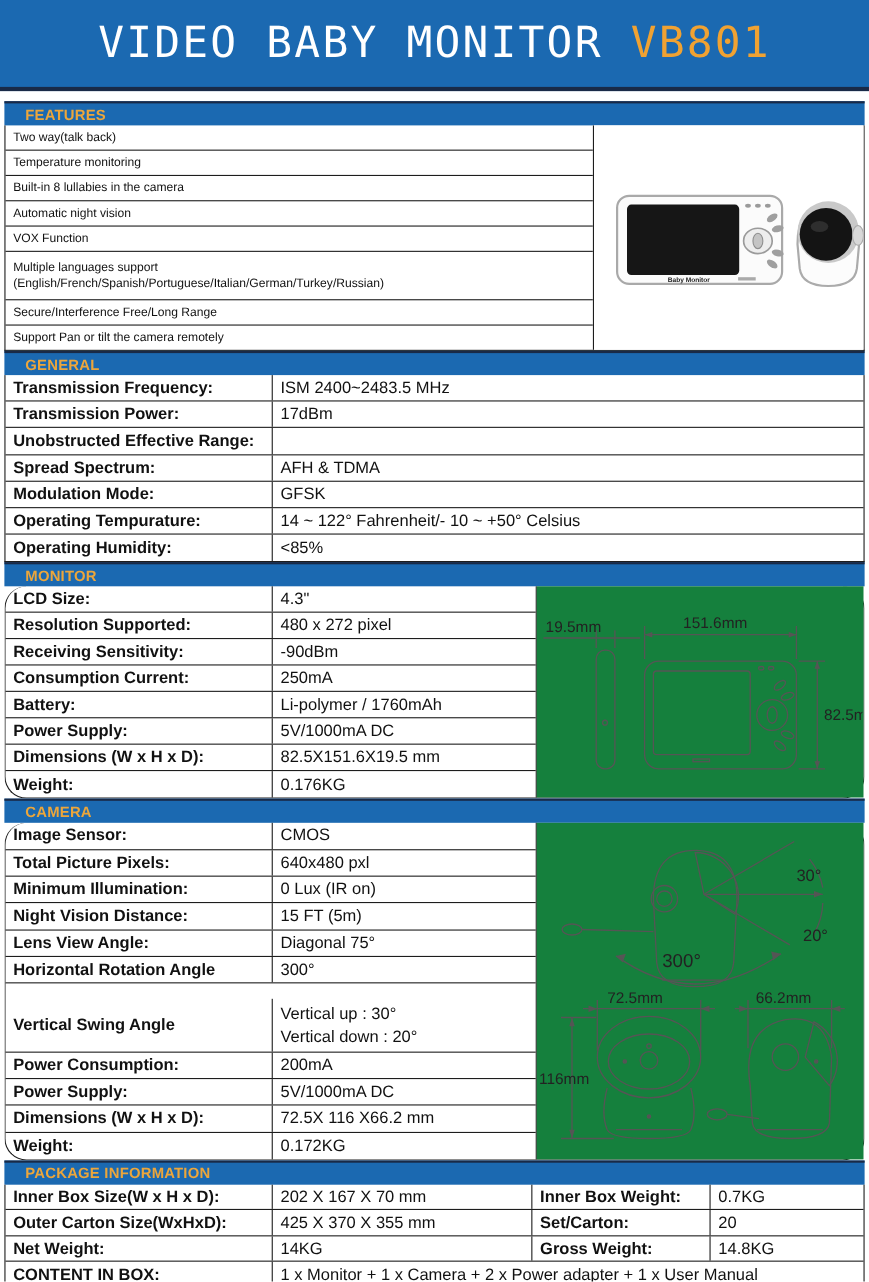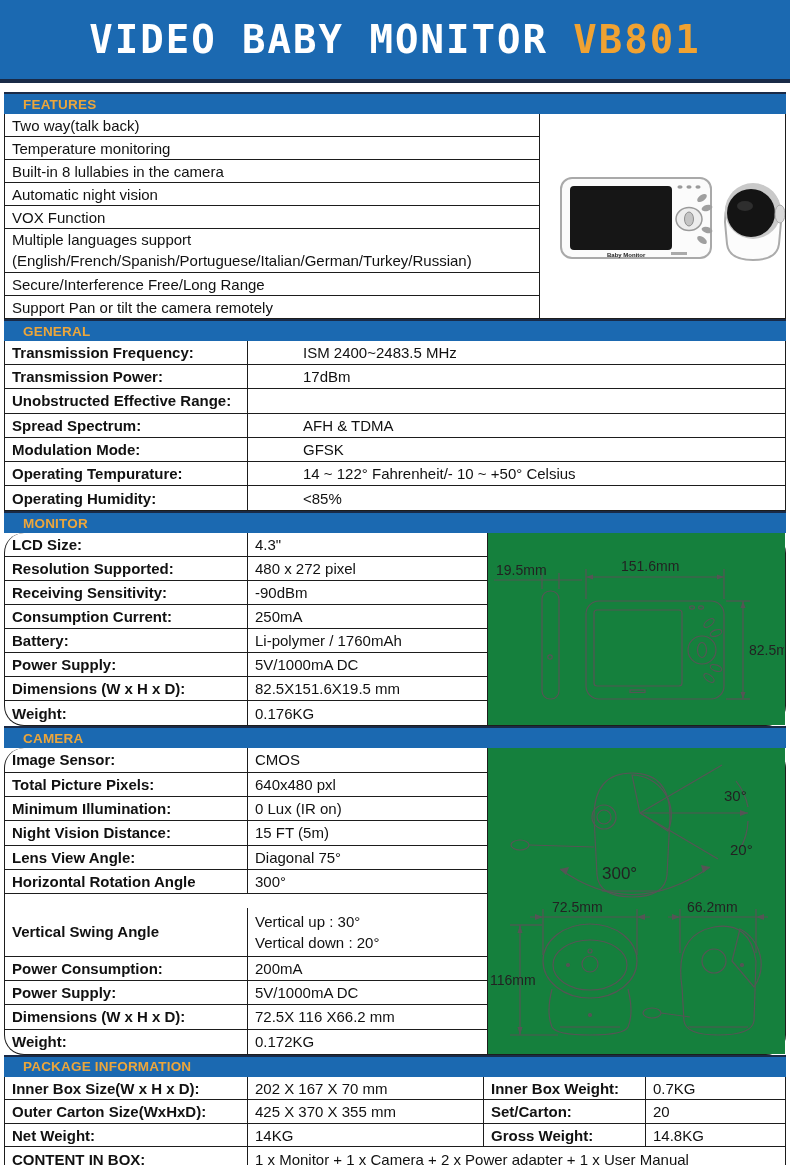--- a/index.html
+++ b/index.html
@@ -8,21 +8,21 @@
     width:790px; height:1165px; overflow:hidden;
     font-family:"Liberation Sans", sans-serif;
     color:#111;
   }
   .hdr {
     height:83px; background:#1b69b1; border-bottom:4px solid #192a47;
     display:flex; align-items:center; justify-content:center;
   }
   .hdr-title {
     font-family:"DejaVu Sans Mono", monospace;
-    font-weight:bold; font-size:39px; letter-spacing:2px; white-space:pre;
+    font-weight:normal; font-size:39px; letter-spacing:2px; white-space:pre;
   }
   .hdr-title .t-main { color:#ffffff; }
   .hdr-title .t-model { color:#f0a232; }
   .gap { height:9px; background:#ffffff; }
   .wrap { padding:0 4px; }
   .secbar {
     height:22px; background:#1b69b1; border-top:2px solid #192a47;
     display:flex; align-items:center; padding-left:19px;
   }
   .secbar span {
@@ -30,26 +30,26 @@
   }
   .tbl { border:1.5px solid #1d1d1d; border-top:none; }
   .row { display:flex; border-bottom:1.5px solid #1d1d1d; align-items:stretch; }
   .row:last-child { border-bottom:none; }
   .cell { display:flex; align-items:center; padding:0 7px; font-size:15px; overflow:hidden; }
   .lbl { font-weight:bold; width:243px; flex:0 0 243px; border-right:1.5px solid #1d1d1d; }
   .val { flex:1; }
   
   .feat-body { display:flex; }
   .feat-rows { flex:1; display:flex; flex-direction:column; }
-  .feat-row { height:21.8px; border-bottom:1.5px solid #1d1d1d; display:flex; align-items:center; padding:11px 7px; font-size:15px; }
+  .feat-row { height:21.8px; border-bottom:1.5px solid #1d1d1d; display:flex; align-items:center; padding:11px 7px; font-size:11px; }
   .feat-row.dbl { height:44px; flex-direction:column; align-items:flex-start; justify-content:center; line-height:1.35; }
   .feat-rows .feat-row:last-child { border-bottom:none; }
   .feat-img { width:246px; flex:0 0 246px; border-left:1.5px solid #1d1d1d; display:flex; align-items:center; justify-content:center; background:#fff; }
   
-  .gen-row { height:24.2px;gap:48px; }
+  .gen-row { height:24.2px; }
   
   .split-body { display:flex;border-radius:20px; }
   .spec-rows { width:483px; flex:0 0 483px; border-right:1.5px solid #1d1d1d; display:flex; flex-direction:column; }
   .spec-rows .row { border-bottom:1.5px solid #1d1d1d; }
   .spec-rows .row:last-child { border-bottom:none; }
   .mon-row { height:24px; }
   .cam-row { height:24.3px; }
   .cam-row.dbl { height:48.6px;margin-top:14px; }
   .dbl .val { flex-direction:column; align-items:flex-start; justify-content:center; line-height:1.4; }
   .diag { flex:1; display:flex; align-items:center; justify-content:center; background:#15803d; }

